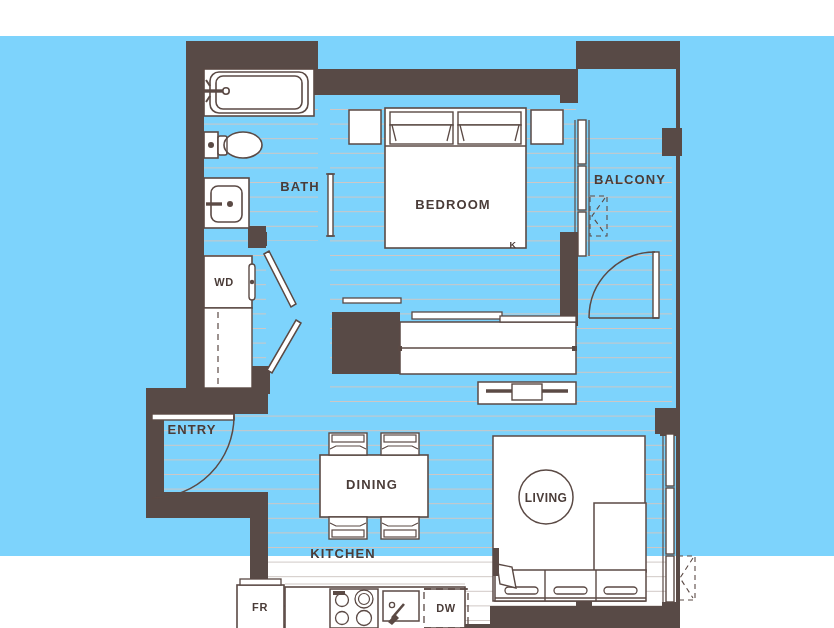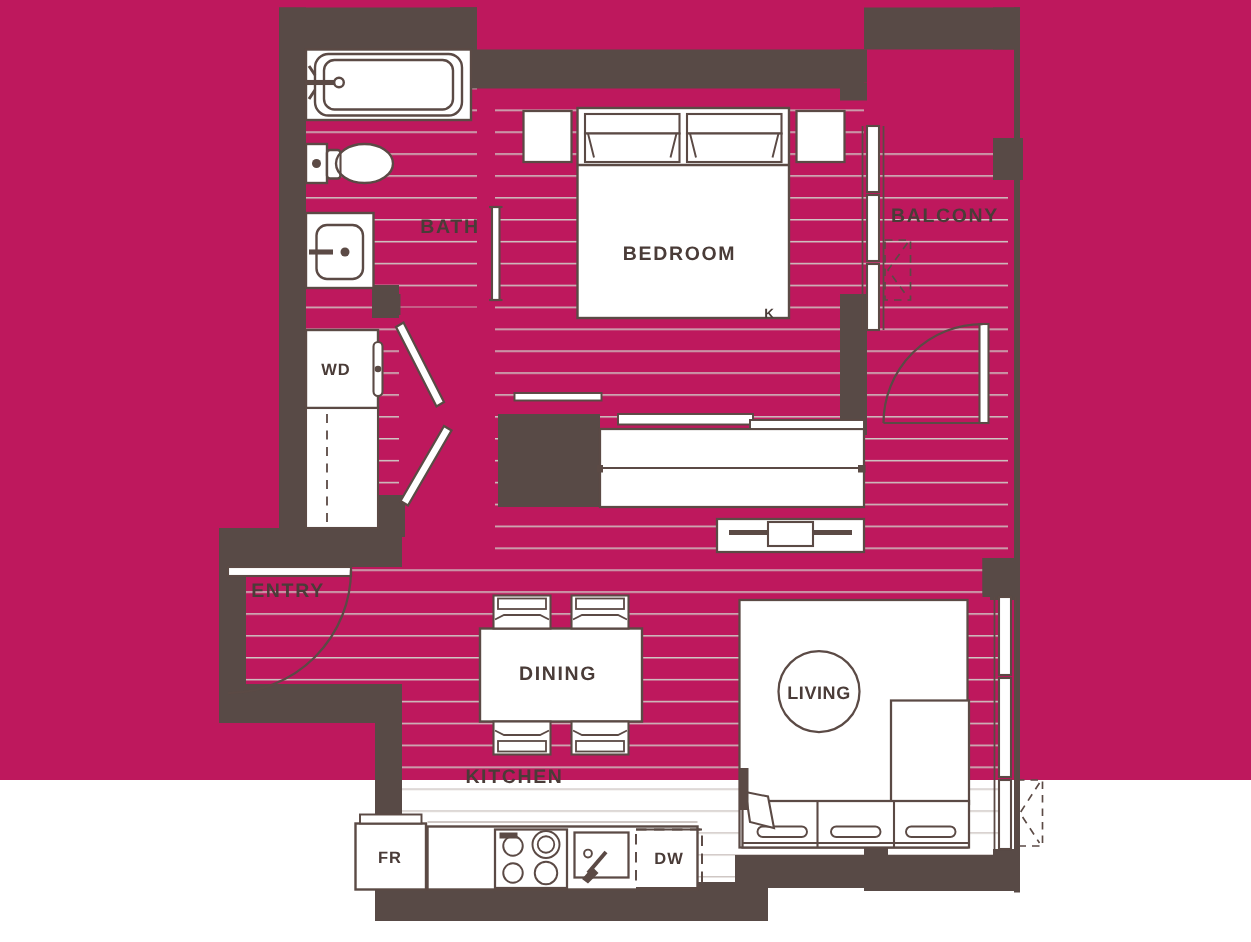--- a/index.html
+++ b/index.html
@@ -11,21 +11,22 @@
   body {
     width: 834px;
     height: 628px;
     font-family: "Liberation Sans", sans-serif;
     overflow: hidden;
   }
   #plan-root {
     position: relative;
     width: 834px;
     height: 520px;
-    background: #be185d;
+    background: #7dd3fc;
+    margin-top: 36px;
   }
   #plan-svg {
     display: block;
     width: 834px;
     height: 628px;
   }
   .room-label {
     font-family: "Liberation Sans", sans-serif;
     font-weight: bold;
     fill: #4a3c38;

